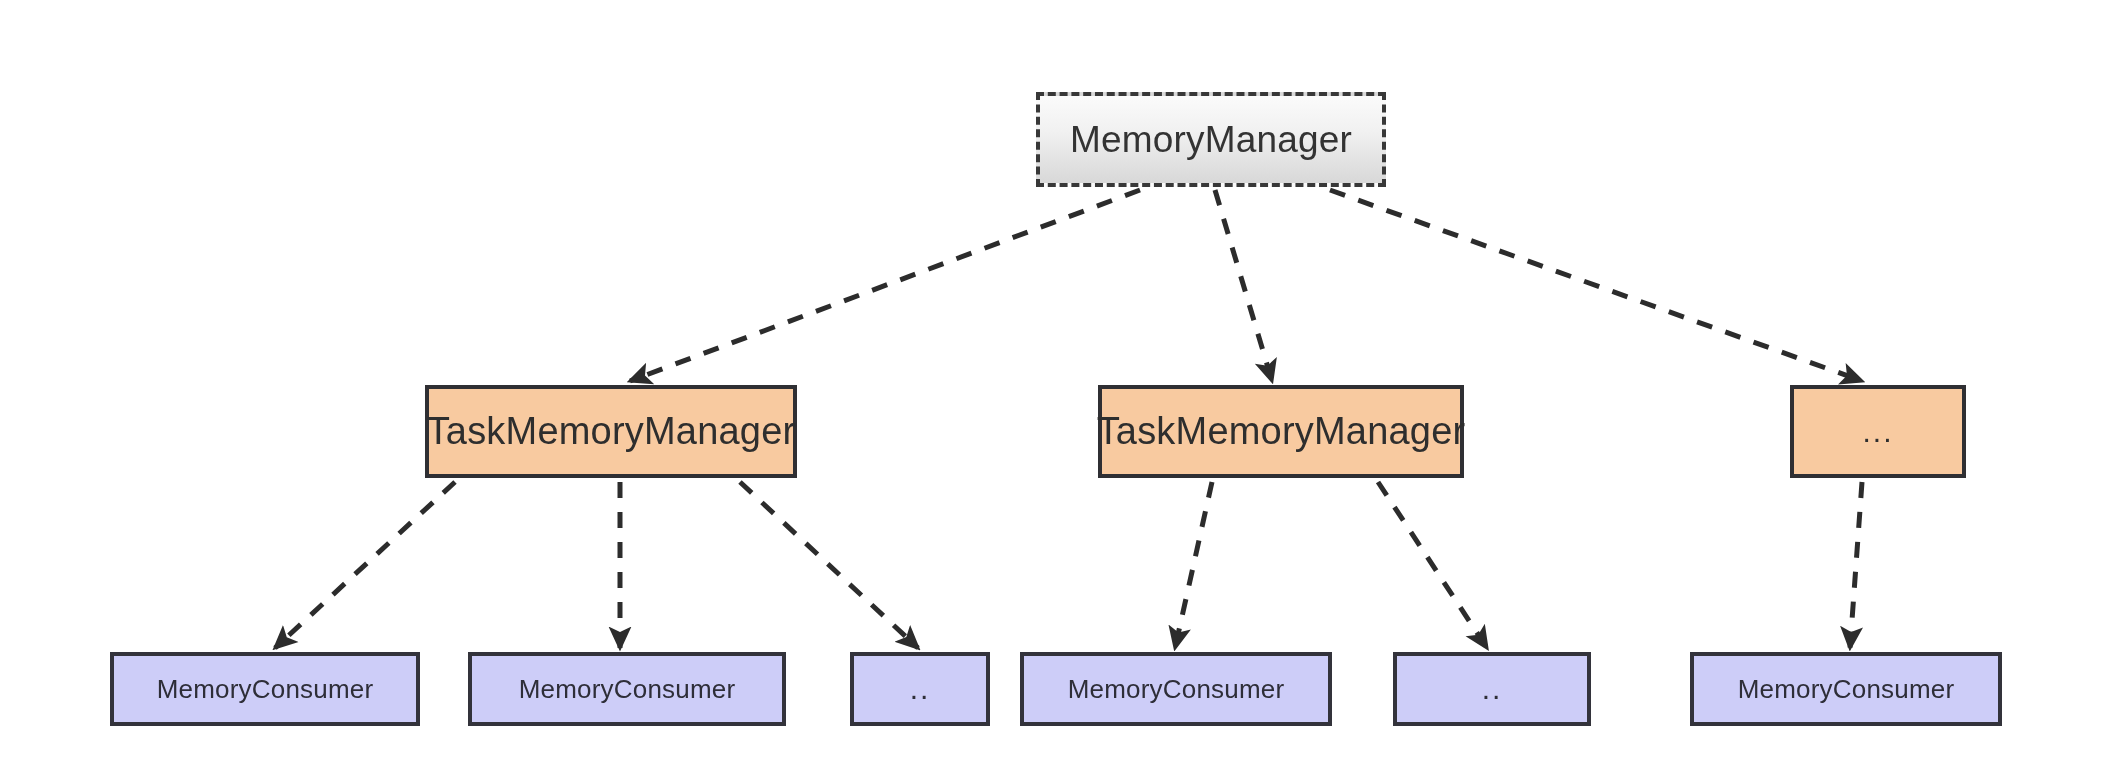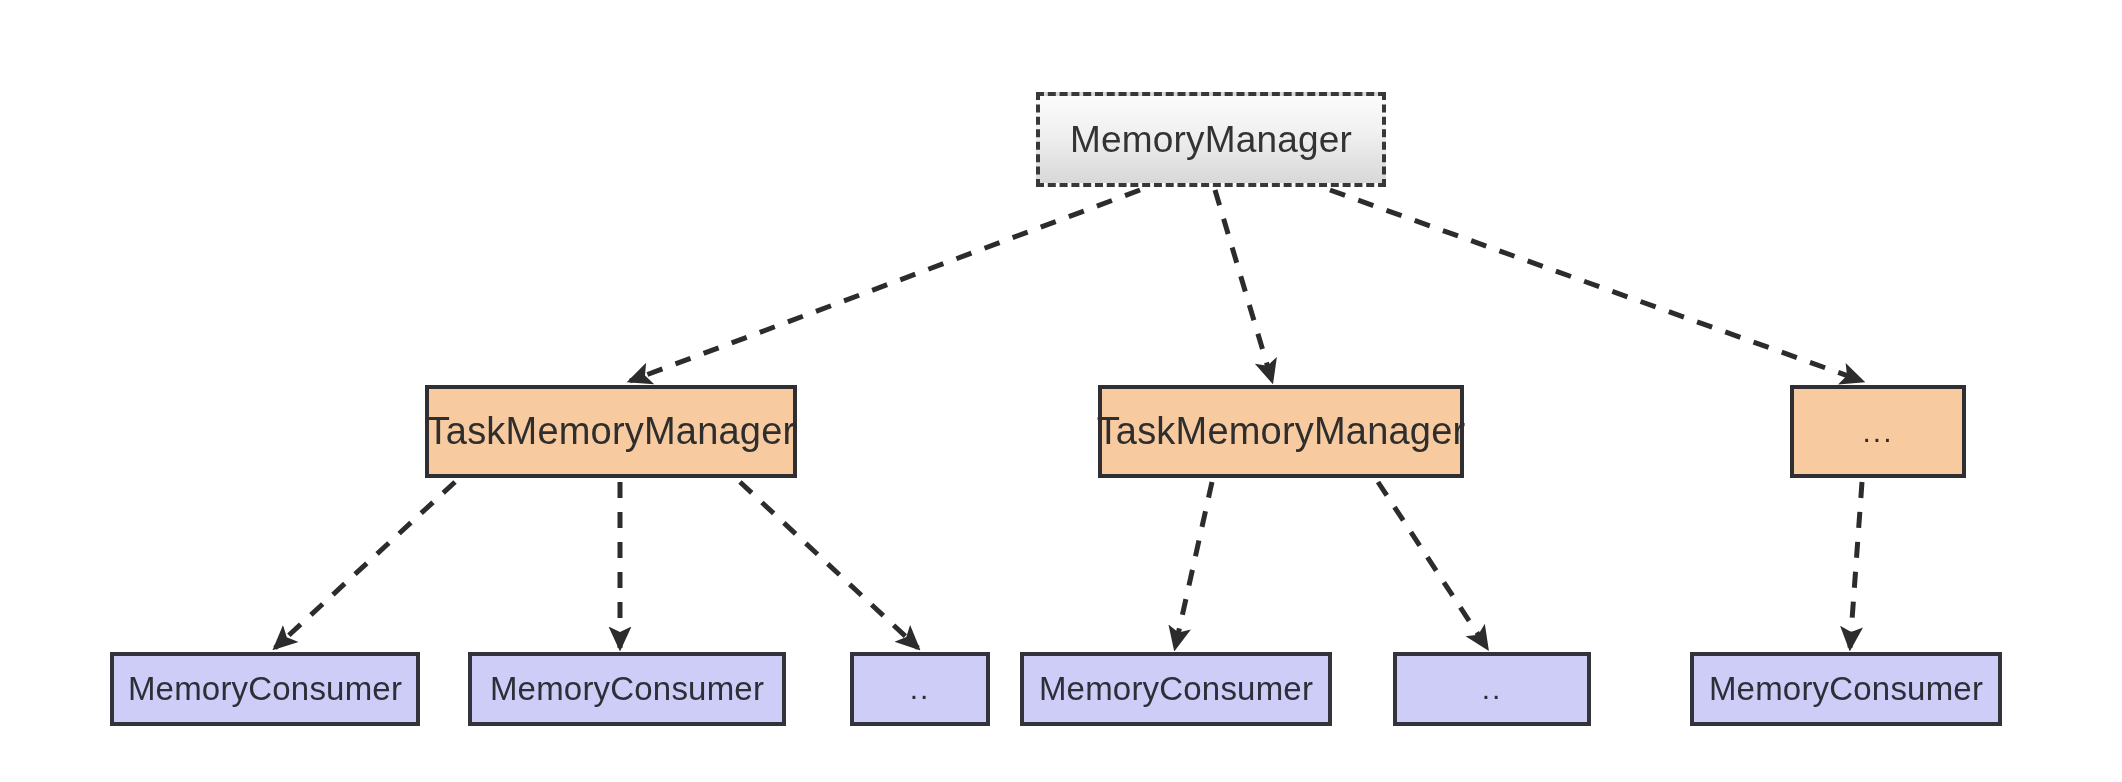--- a/index.html
+++ b/index.html
@@ -44,21 +44,21 @@
   }
   .node-manager {
     border: 4px solid #2f2f33;
     background: #f8caa0;
     font-size: 38px;
     color: #2e2e2e;
   }
   .node-consumer {
     border: 4px solid #33333b;
     background: #cdcdf8;
-    font-size: 33px;
+    font-size: 26px;
     color: #2e2e38;
   }
   .node-ellipsis {
     font-size: 30px;
     letter-spacing: 2px;
     line-height: 0.6;
   }
 </style>
 </head>
 <body>

